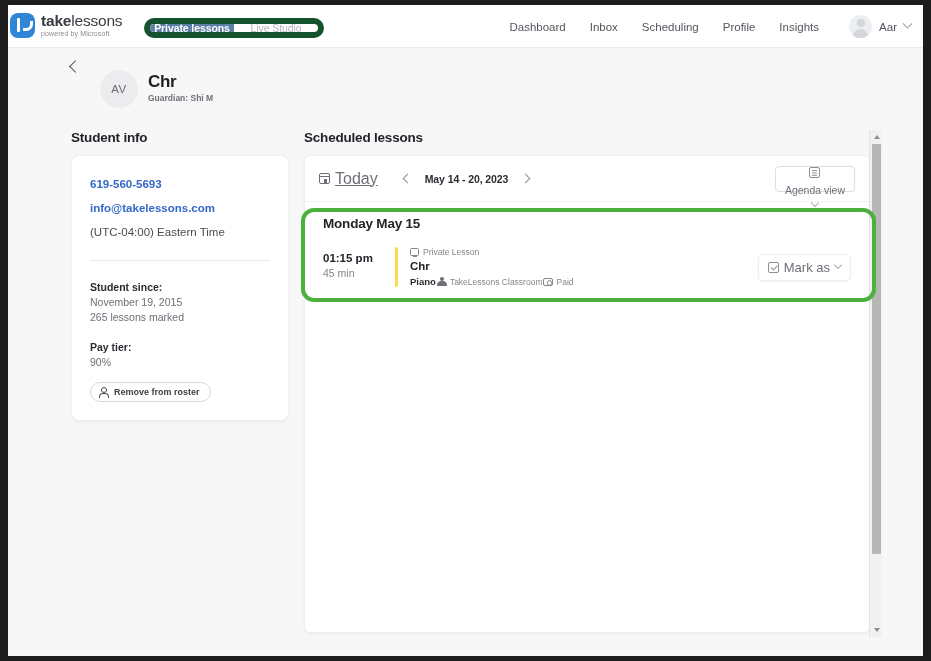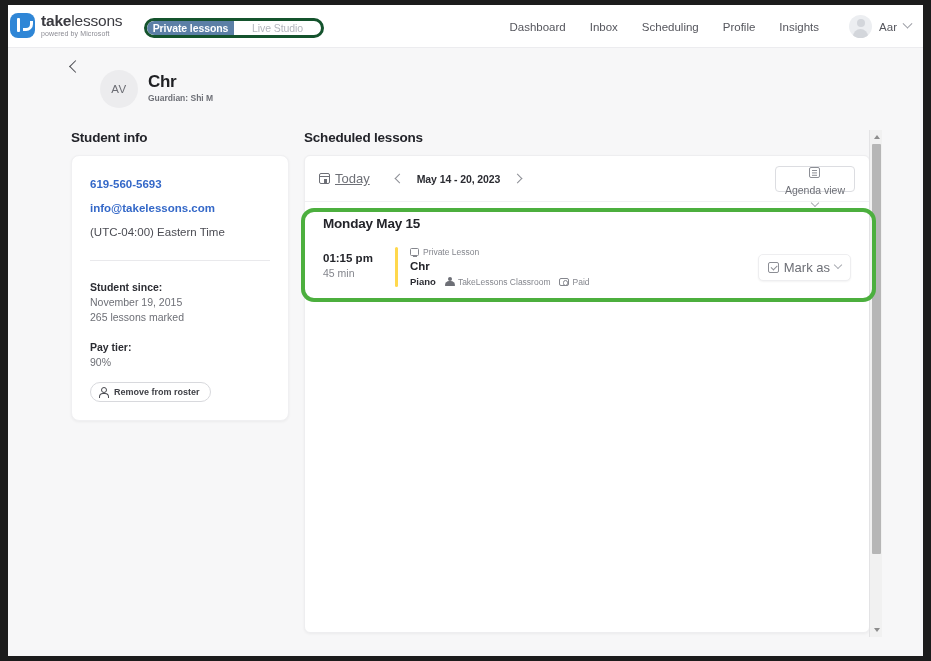--- a/index.html
+++ b/index.html
@@ -46,21 +46,21 @@
   }
   .logo-text { line-height: 1; padding-bottom: 1px; }
   .logo-name { font-size: 15.5px; color: #3a3a40; letter-spacing: -.2px; }
   .logo-name b { font-weight: 700; }
   .logo-name span { font-weight: 400; }
   .logo-sub { font-size: 7px; color: #8b8b93; letter-spacing: .1px; margin-top: 1px; }
 
   .seg {
     position: absolute; left: 136px; top: 13px;
     width: 180px; height: 20px;
-    border: 3px solid #14532d; border-radius: 11px;
+    border: 6px solid #14532d; border-radius: 11px;
     background: #fff; display: flex; overflow: hidden;
   }
   .seg-btn {
     flex: 1; display: flex; align-items: center; justify-content: center;
     font-size: 10.5px; color: #b3b6bd; cursor: pointer; letter-spacing: -.1px;
   }
   .seg-btn.active {
     background: #5b7fa6; color: #ffffff; font-weight: 600;
     border-radius: 11px 0 0 11px;
   }
@@ -189,21 +189,21 @@
     position: relative; flex: none;
   }
   .icon-cal::before {
     content: ""; position: absolute; left: -1.2px; top: 1.5px;
     width: 11px; height: 1.2px; background: #6d6f76;
   }
   .icon-cal::after {
     content: ""; position: absolute; left: 3.6px; top: 4.5px;
     width: 3px; height: 4px; background: #6d6f76;
   }
-  .today-lbl { font-size: 13px; color: #6d6f76; text-decoration: underline; }
+  .today-lbl { font-size: 16px; color: #6d6f76; text-decoration: underline; }
   .arrow-l, .arrow-r {
     width: 7px; height: 7px; cursor: pointer; flex: none;
   }
   .arrow-l { border-left: 1.3px solid #8c8e95; border-bottom: 1.3px solid #8c8e95; transform: rotate(45deg); }
   .arrow-r { border-right: 1.3px solid #8c8e95; border-top: 1.3px solid #8c8e95; transform: rotate(45deg); }
   .date-range { font-size: 10.5px; font-weight: 700; color: #2b2c32; letter-spacing: -.1px; }
   .agenda-btn {
     margin-left: auto; display: flex; align-items: center; gap: 6px;
     border: 1px solid #dcdde1; border-radius: 4px; background: #fff;
     height: 26px; padding: 0 9px; cursor: pointer; flex-direction: column;
@@ -239,21 +239,21 @@
   .icon-monitor {
     width: 9px; height: 8px; border: 1.1px solid #84868d; border-radius: 1.5px;
     position: relative; flex: none;
   }
   .icon-monitor::after {
     content: ""; position: absolute; left: 2.4px; top: 6.9px;
     width: 4px; height: 1.1px; background: #84868d;
   }
   .l-type-lbl { font-size: 8.5px; color: #84868d; }
   .l-name { font-size: 11.5px; font-weight: 700; color: #23242a; margin-top: 3px; }
-  .l-meta { display: flex; align-items: center; gap: 9px; margin-top: 4px; flex-wrap: wrap; }
+  .l-meta { display: flex; align-items: center; gap: 1px; margin-top: 4px; flex-wrap: wrap; }
   .l-subject { font-size: 9.5px; font-weight: 700; color: #2b2c32; }
   .meta-item { display: flex; align-items: center; gap: 3px; }
   .meta-lbl { font-size: 8.5px; color: #84868d; }
   .icon-classroom {
     width: 10px; height: 9px; position: relative; flex: none;
   }
   .icon-classroom::before {
     content: ""; position: absolute; left: 3px; top: 0;
     width: 4px; height: 4px; border-radius: 50%; background: #6d6f76;
   }

